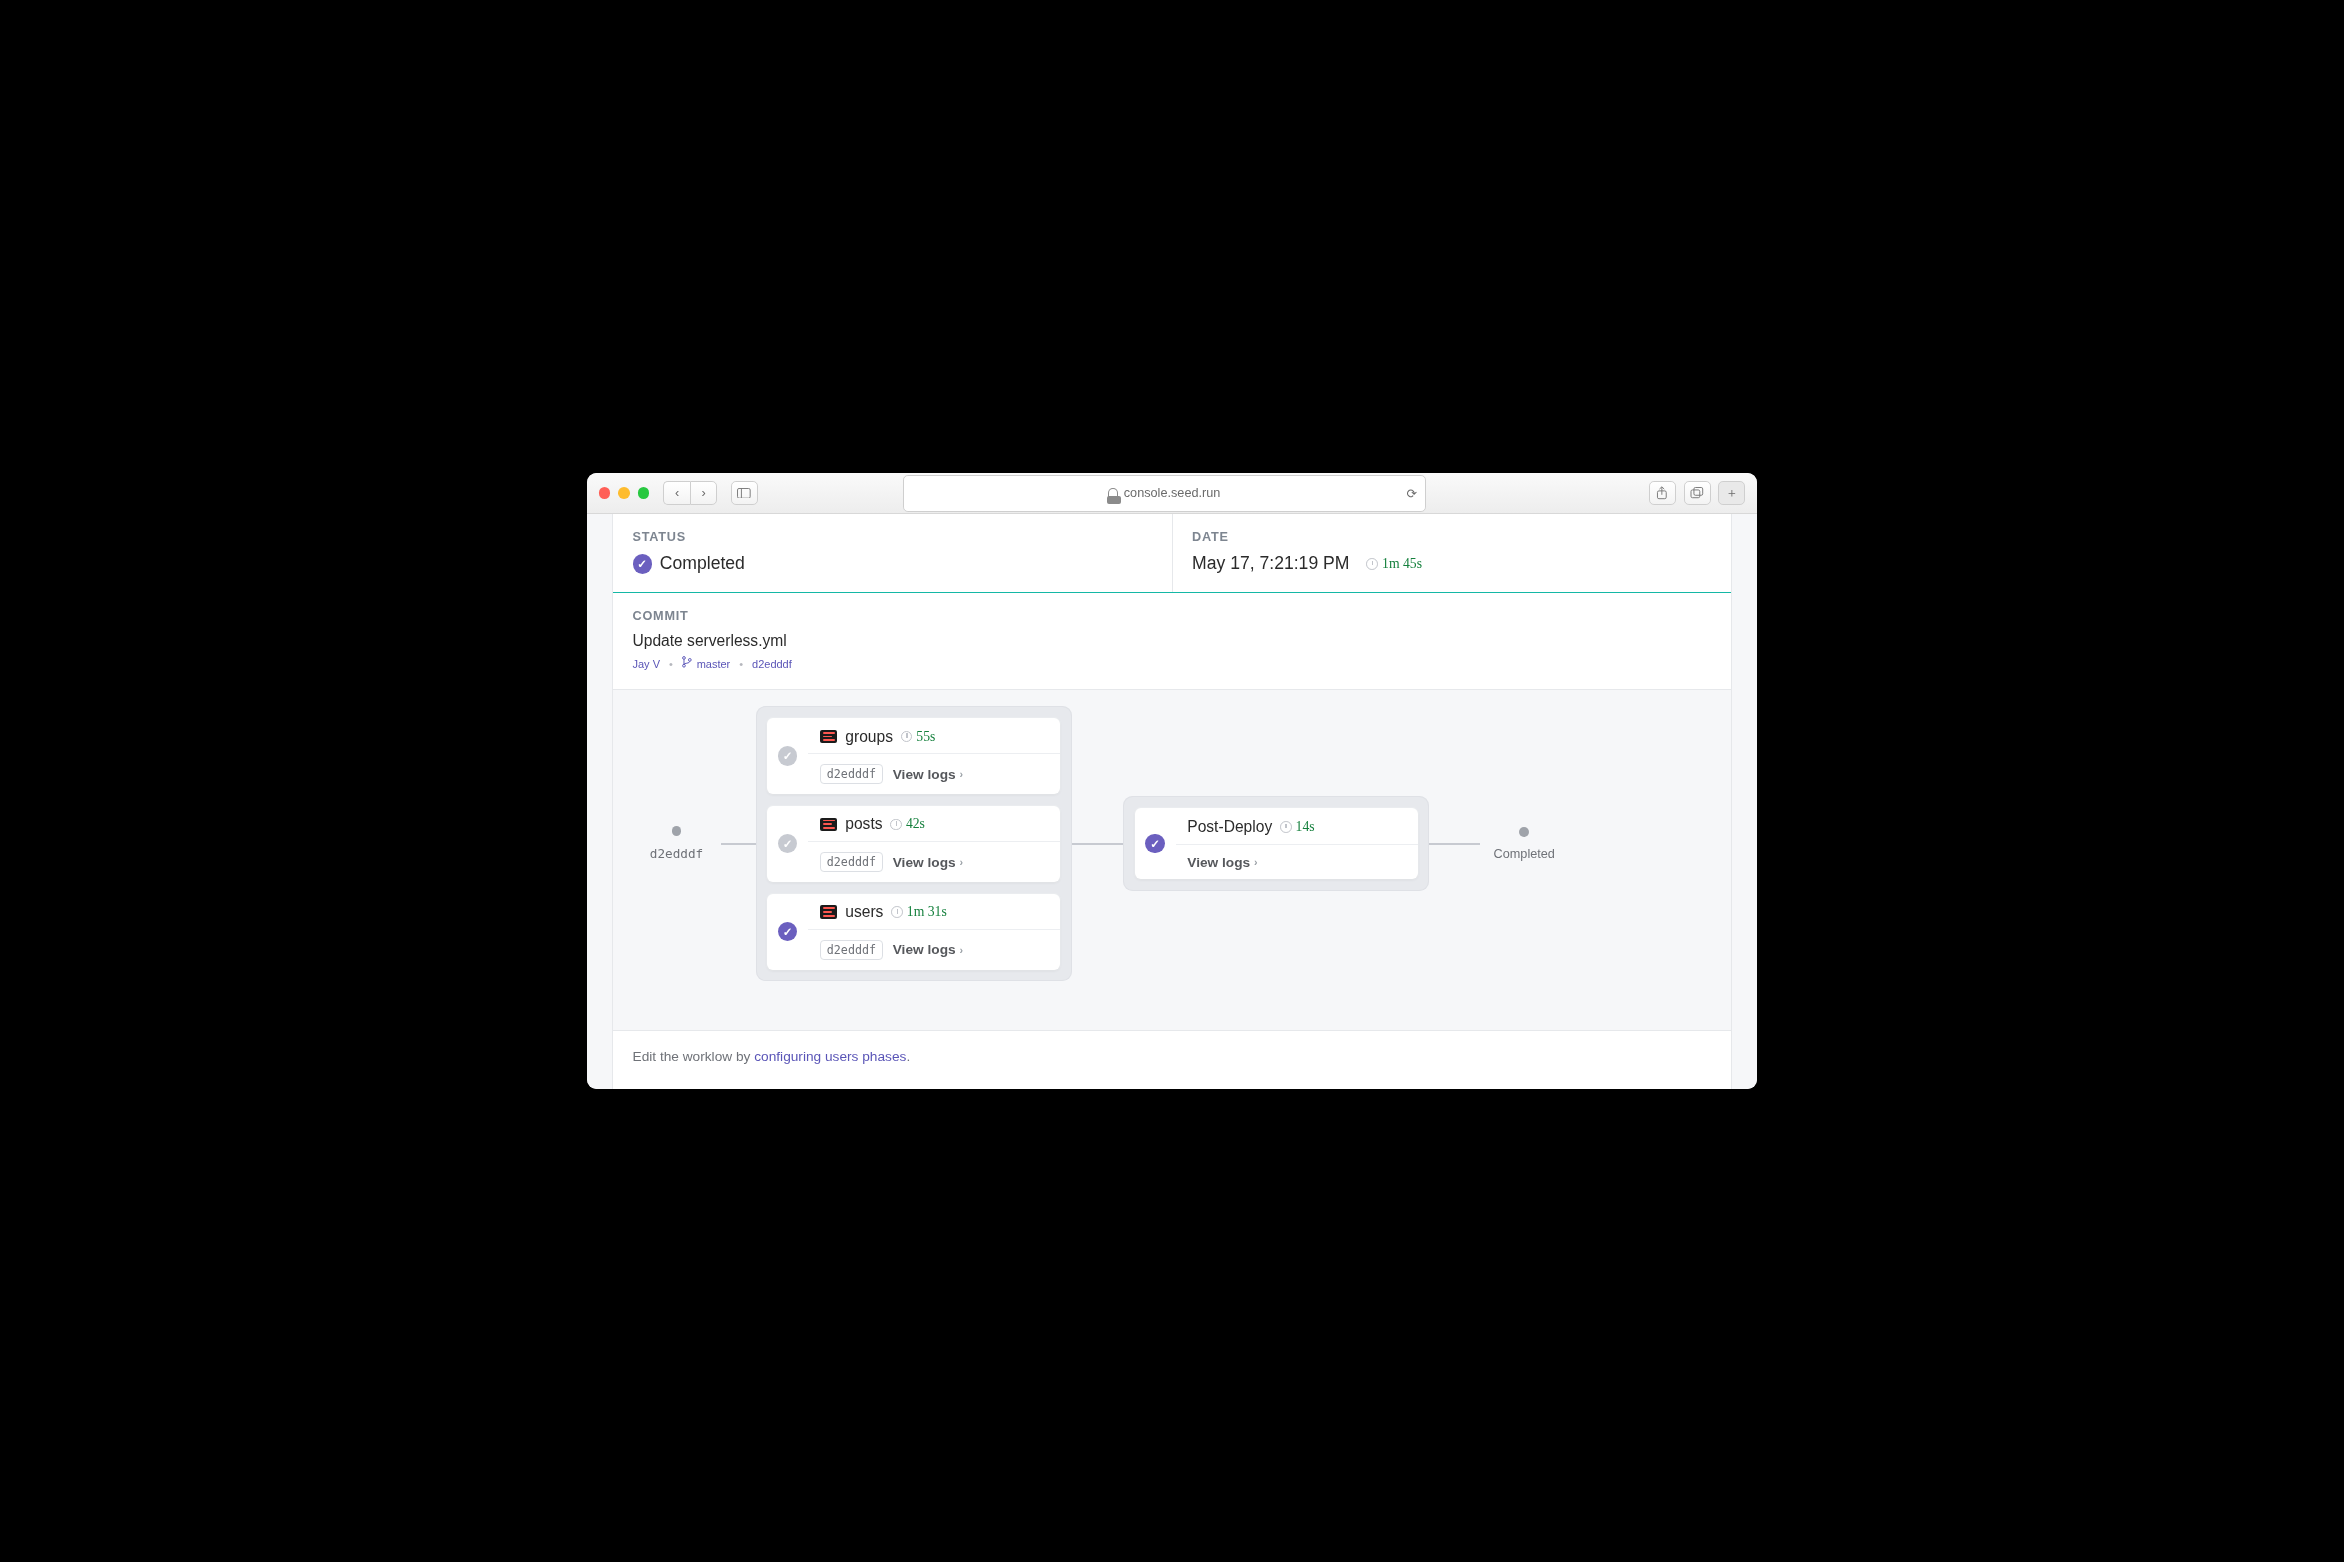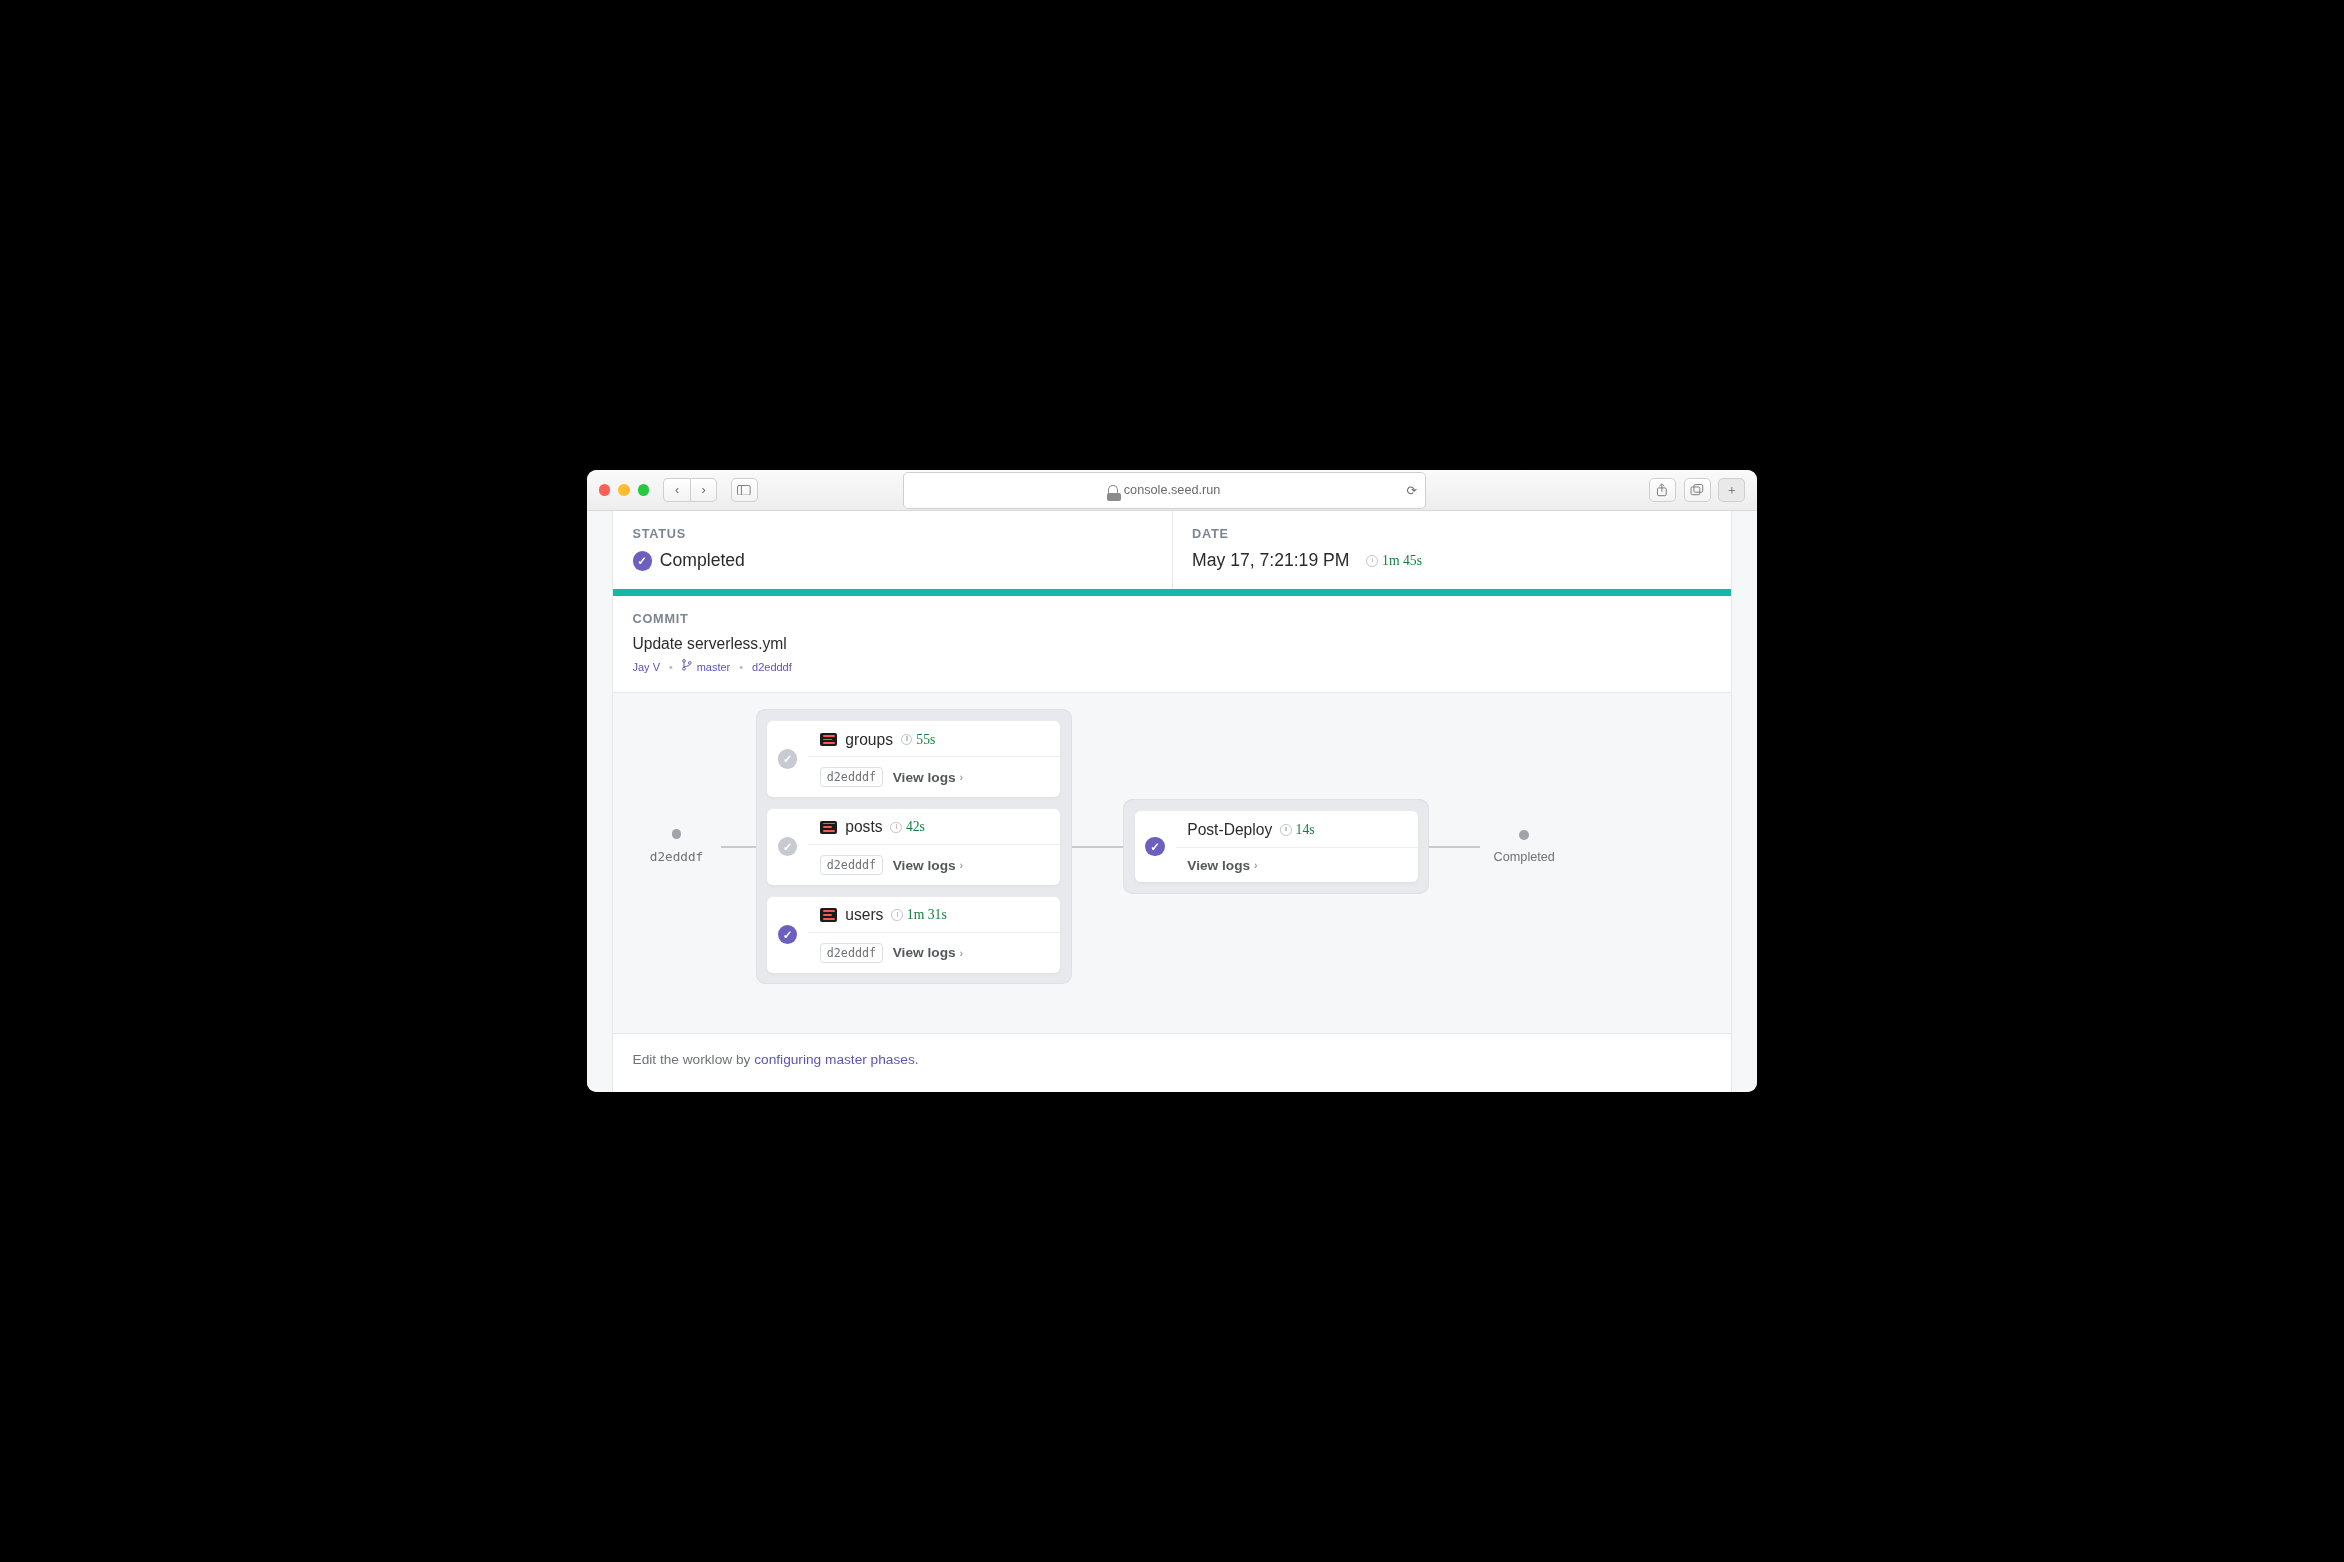--- a/index.html
+++ b/index.html
@@ -56,21 +56,21 @@
   .right-tb { display:flex; gap:7.8px; }
 
   
   .content { background:#f6f7f9; padding: 0; }
   .panel {
     margin: 0 25px;
     background:#fff;
     border-left:1px solid #e6e8eb;
     border-right:1px solid #e6e8eb;
   }
-  .section-row { display:flex; border-bottom:7px solid #14b8a6; }
+  .section-row { display:flex; border-bottom:1px solid #14b8a6; }
   .section-cell {
     flex:1; padding: 15.6px 19.5px 17.6px;
   }
   .section-cell + .section-cell { border-left:1px solid #e6e8eb; }
   .section-label {
     font-size: 12.7px; font-weight:700; letter-spacing: .06em;
     color:#7d8590; text-transform:uppercase; margin-bottom: 9.8px;
   }
   .status-line { display:flex; align-items:center; gap:7.8px; font-size:17.6px; color:#2b2b2b; }
   .check-badge {
@@ -361,19 +361,19 @@
           <div class="flow-line wide"></div>
           <div class="node-end">
             <span class="node-dot"></span>
             <span class="node-label">Completed</span>
           </div>
 
         </div>
       </div>
 
       <div class="footer-note">
-        <span>Edit the worklow by </span><span class="link">configuring master phases</span><span>.</span>
+        <span>Edit the worklow by </span><span class="link">configuring users phases</span><span>.</span>
       </div>
 
     </div>
   </div>
 </div>
 
 
 </body></html>

